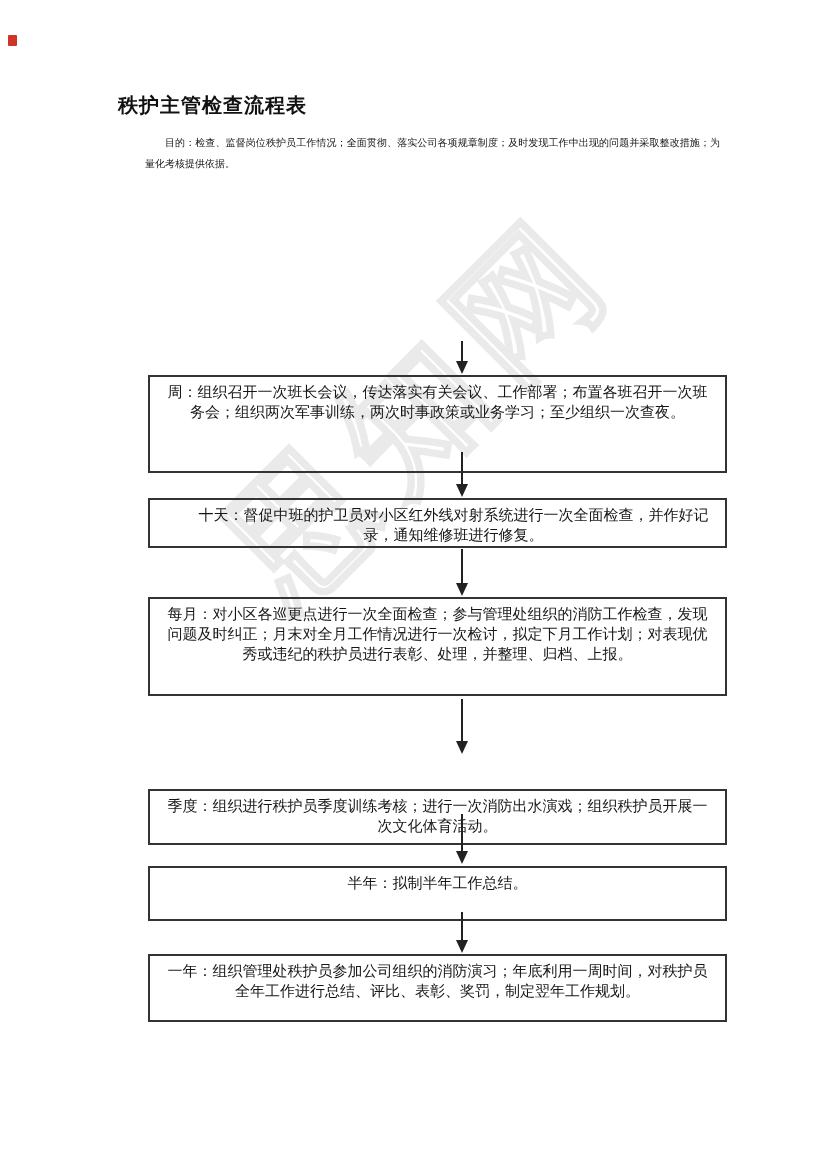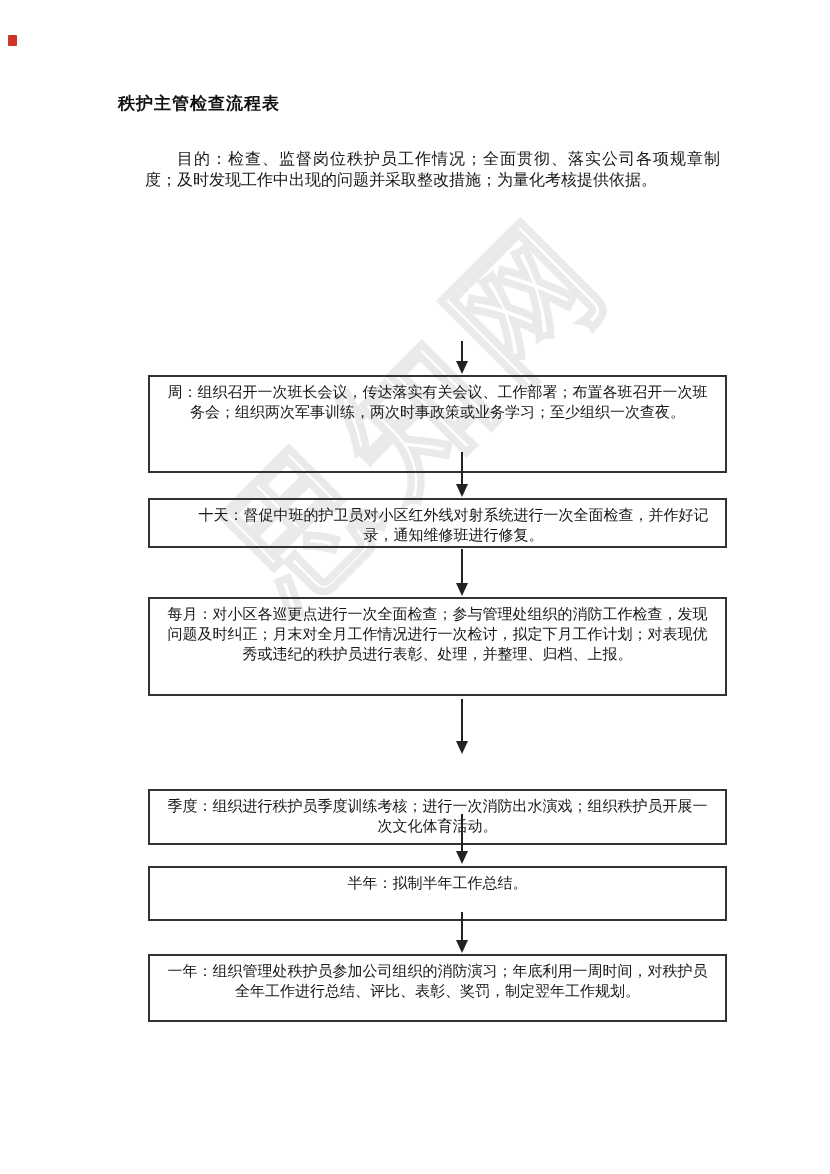--- a/index.html
+++ b/index.html
@@ -20,32 +20,32 @@
     width: 9px;
     height: 11px;
     background: #cf3527;
     border-radius: 1px;
   }
 
   .doc-title {
     position: absolute;
     left: 118px;
     top: 92px;
-    font-size: 17px;
+    font-size: 20px;
     font-weight: bold;
     color: #111111;
     letter-spacing: 1px;
   }
 
   .purpose {
     position: absolute;
     left: 145px;
-    top: 148px;
+    top: 132px;
     width: 575px;
-    font-size: 16px;
+    font-size: 10px;
     line-height: 21px;
     text-indent: 2em;
     text-align: justify;
     color: #161616;
   }
 
   .fc-box {
     position: absolute;
     left: 148px;
     width: 579px;

